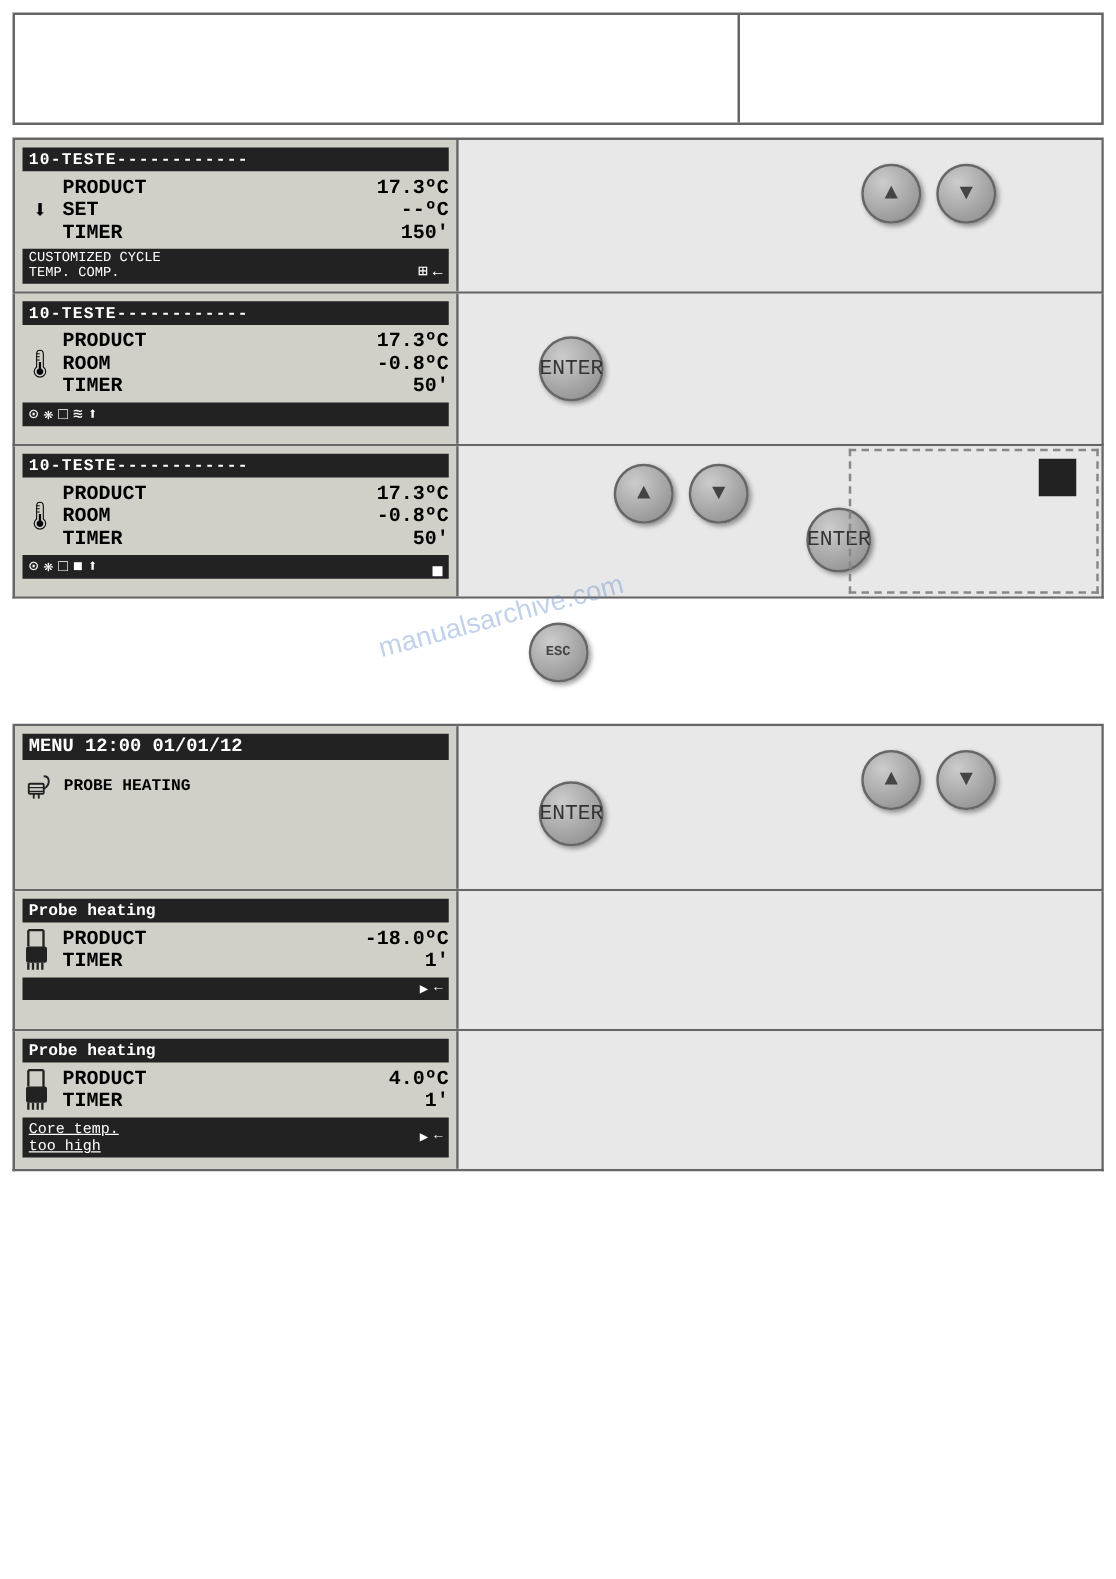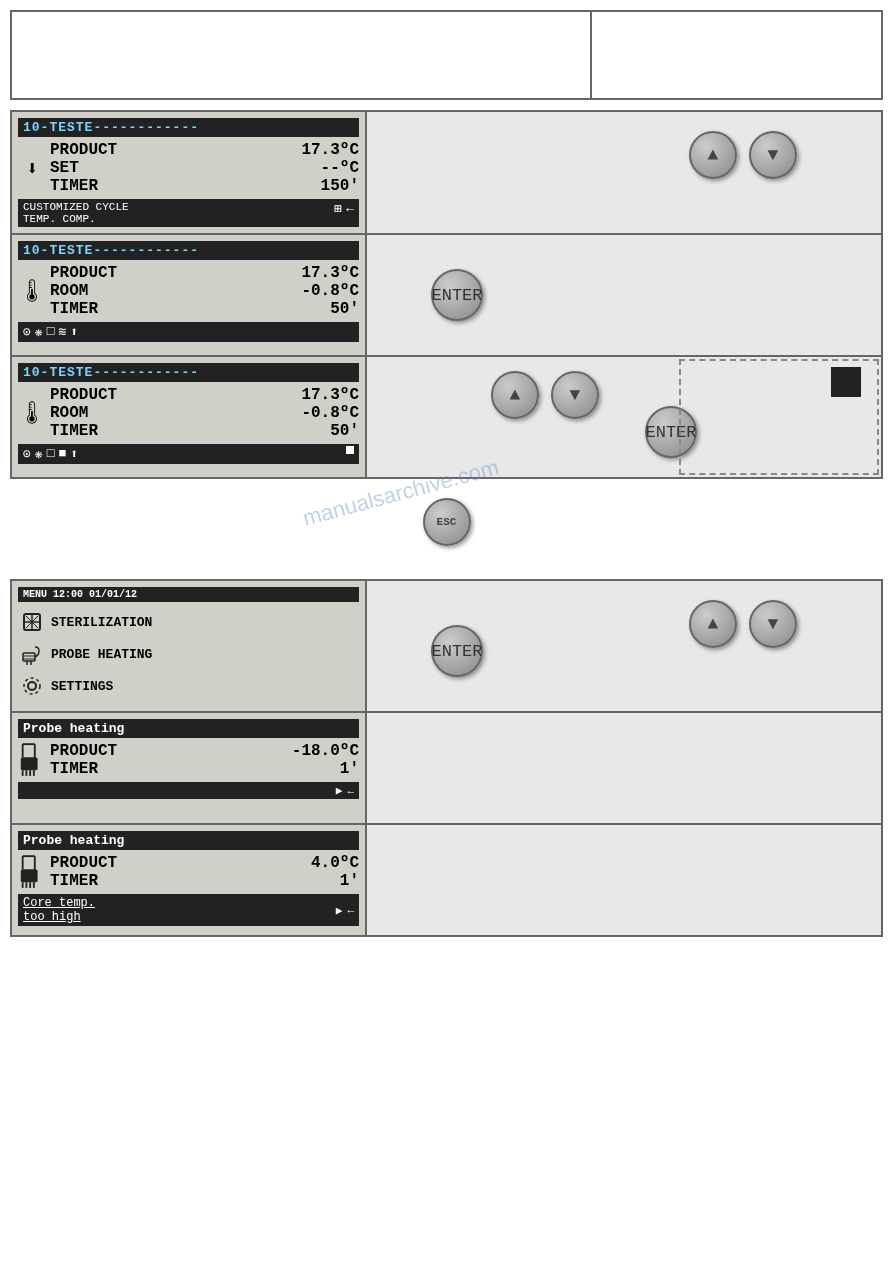--- a/index.html
+++ b/index.html
@@ -57,21 +57,21 @@
       position: relative;
       min-height: 120px;
       display: flex;
       align-items: center;
       padding: 10px;
     }
 
     
     .lcd-header {
       background: #222;
-      color: #7dd3fc;
+      color: #ffffff;
       font-size: 13px;
       font-weight: bold;
       padding: 2px 5px;
       letter-spacing: 1px;
       margin-bottom: 4px;
       font-family: 'Courier New', Courier, monospace;
     }
 
     
     .lcd-data-row {
@@ -103,21 +103,21 @@
     .lcd-value { font-weight: bold; }
 
     
     .lcd-footer {
       background: #222;
       color: #fff;
       font-size: 11px;
       padding: 2px 5px;
       margin-top: 4px;
       display: flex;
-      align-items: flex-start;
+      align-items: flex-end;
       justify-content: space-between;
       font-family: 'Courier New', Courier, monospace;
       gap: 45px;
     }
     .lcd-footer-icons {
       display: flex;
       gap: 4px;
     }
     .lcd-footer-icon {
       font-size: 13px;
@@ -210,21 +210,21 @@
     .menu-lcd {
       width: 355px;
       background: #d0d0c8;
       border-right: 2px solid #666;
       padding: 6px;
       flex-shrink: 0;
     }
     .menu-header {
       background: #222;
       color: #fff;
-      font-size: 10px;
+      font-size: 15px;
       font-weight: bold;
       padding: 2px 5px;
       margin-bottom: 6px;
       font-family: 'Courier New', Courier, monospace;
     }
     .menu-item {
       display: flex;
       align-items: center;
       margin-bottom: 4px;
       font-family: 'Courier New', Courier, monospace;
@@ -420,53 +420,32 @@
 
   <div class="esc-section">
     <div class="round-btn esc-btn">ESC</div>
   </div>
 
   <div class="group-separator"></div>
 
   <div class="menu-section">
     <div class="menu-lcd">
       <div class="menu-header">MENU  12:00  01/01/12</div>
-      <div class="menu-item">
-        <div class="menu-item-icon">
-          <svg width="22" height="22" viewBox="0 0 22 22">
-              <rect x="3" y="3" width="16" height="16" rx="2" fill="none" stroke="#222" stroke-width="2"></rect>
-              <line x1="11" y1="3" x2="11" y2="19" stroke="#222" stroke-width="1.5"></line>
-              <line x1="3" y1="11" x2="19" y2="11" stroke="#222" stroke-width="1.5"></line>
-              <line x1="5" y1="5" x2="17" y2="17" stroke="#222" stroke-width="1"></line>
-              <line x1="17" y1="5" x2="5" y2="17" stroke="#222" stroke-width="1"></line>
-            </svg>
-        </div>
-        <span>STERILIZATION</span>
-      </div>
       <div class="menu-item">
         <div class="menu-item-icon">
           <svg width="22" height="22" viewBox="0 0 22 22">
             <rect x="2" y="10" width="12" height="8" rx="1" fill="none" stroke="#222" stroke-width="1.5"></rect>
             <line x1="6" y1="18" x2="6" y2="22" stroke="#222" stroke-width="1.5"></line>
             <line x1="10" y1="18" x2="10" y2="22" stroke="#222" stroke-width="1.5"></line>
             <line x1="2" y1="13" x2="14" y2="13" stroke="#222" stroke-width="1"></line>
             <line x1="2" y1="16" x2="14" y2="16" stroke="#222" stroke-width="1"></line>
             <path d="M14 14 Q18 12 18 8 Q18 4 14 4" fill="none" stroke="#222" stroke-width="1.5"></path>
           </svg>
         </div>
         <span>PROBE HEATING</span>
-      </div>
-      <div class="menu-item">
-        <div class="menu-item-icon">
-          <svg width="22" height="22" viewBox="0 0 22 22">
-            <circle cx="11" cy="11" r="4" fill="none" stroke="#222" stroke-width="2"></circle>
-            <circle cx="11" cy="11" r="8" fill="none" stroke="#222" stroke-width="1.5" stroke-dasharray="3,3"></circle>
-          </svg>
-        </div>
-        <span>SETTINGS</span>
       </div>
     </div>
     <div class="controls-panel" style="position:relative; min-height:130px;">
       <div style="position:absolute; right:80px; top:15px; display:flex; gap:4px;">
         <div class="round-btn">▲</div>
         <div class="round-btn">▼</div>
       </div>
       <div class="round-btn enter-btn" style="position:absolute; left:60px; top:40px;">ENTER</div>
     </div>
   </div>

